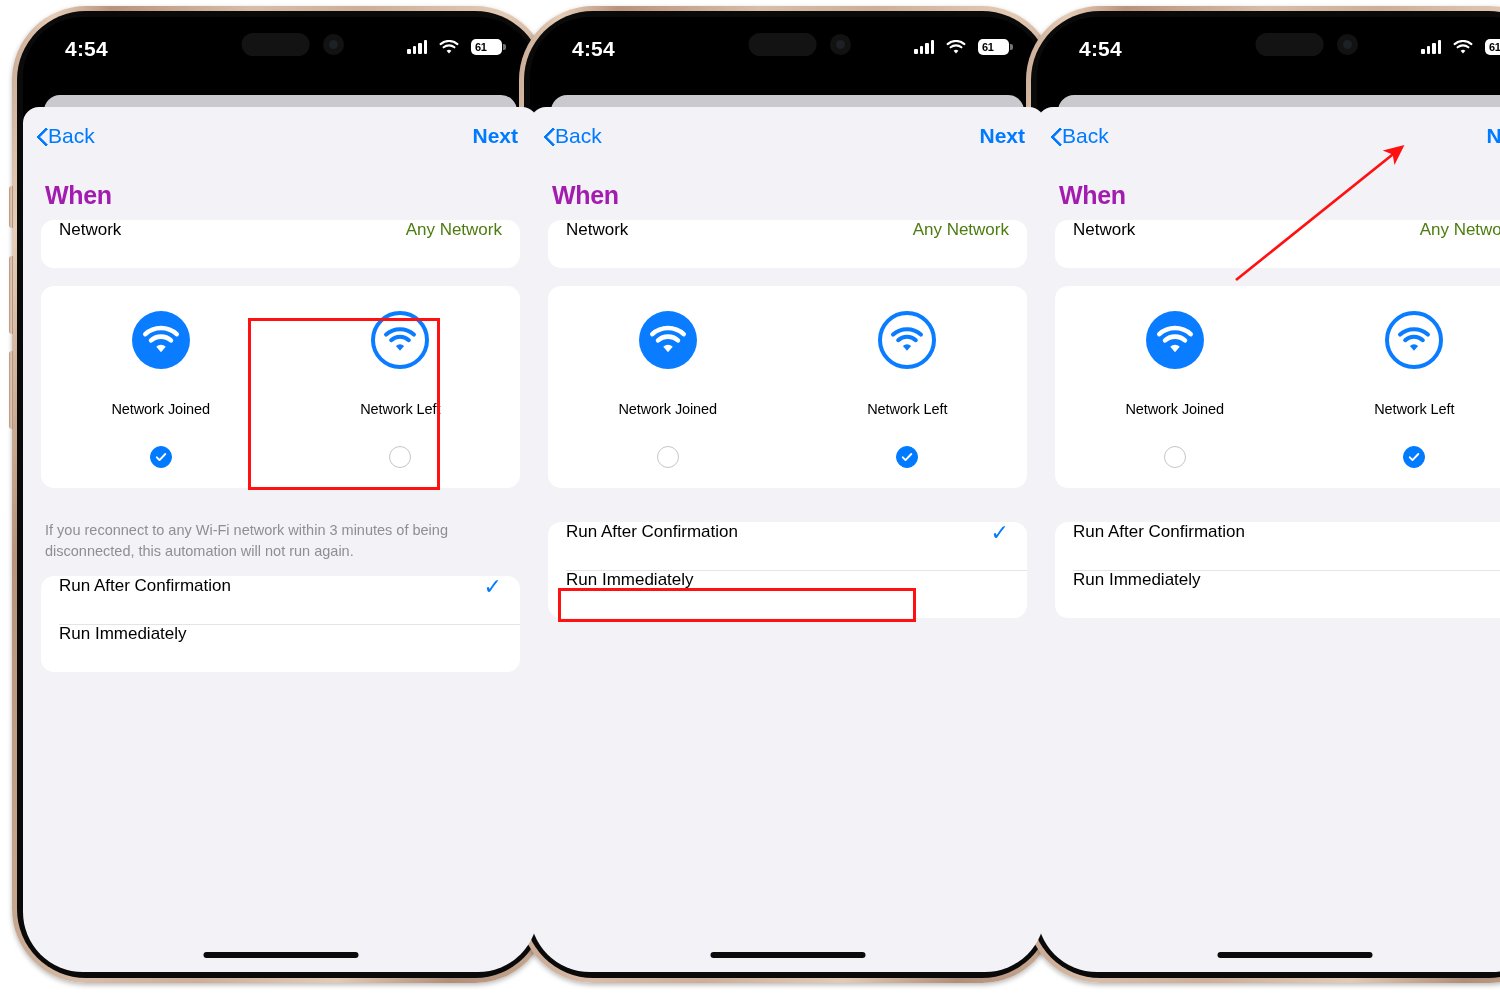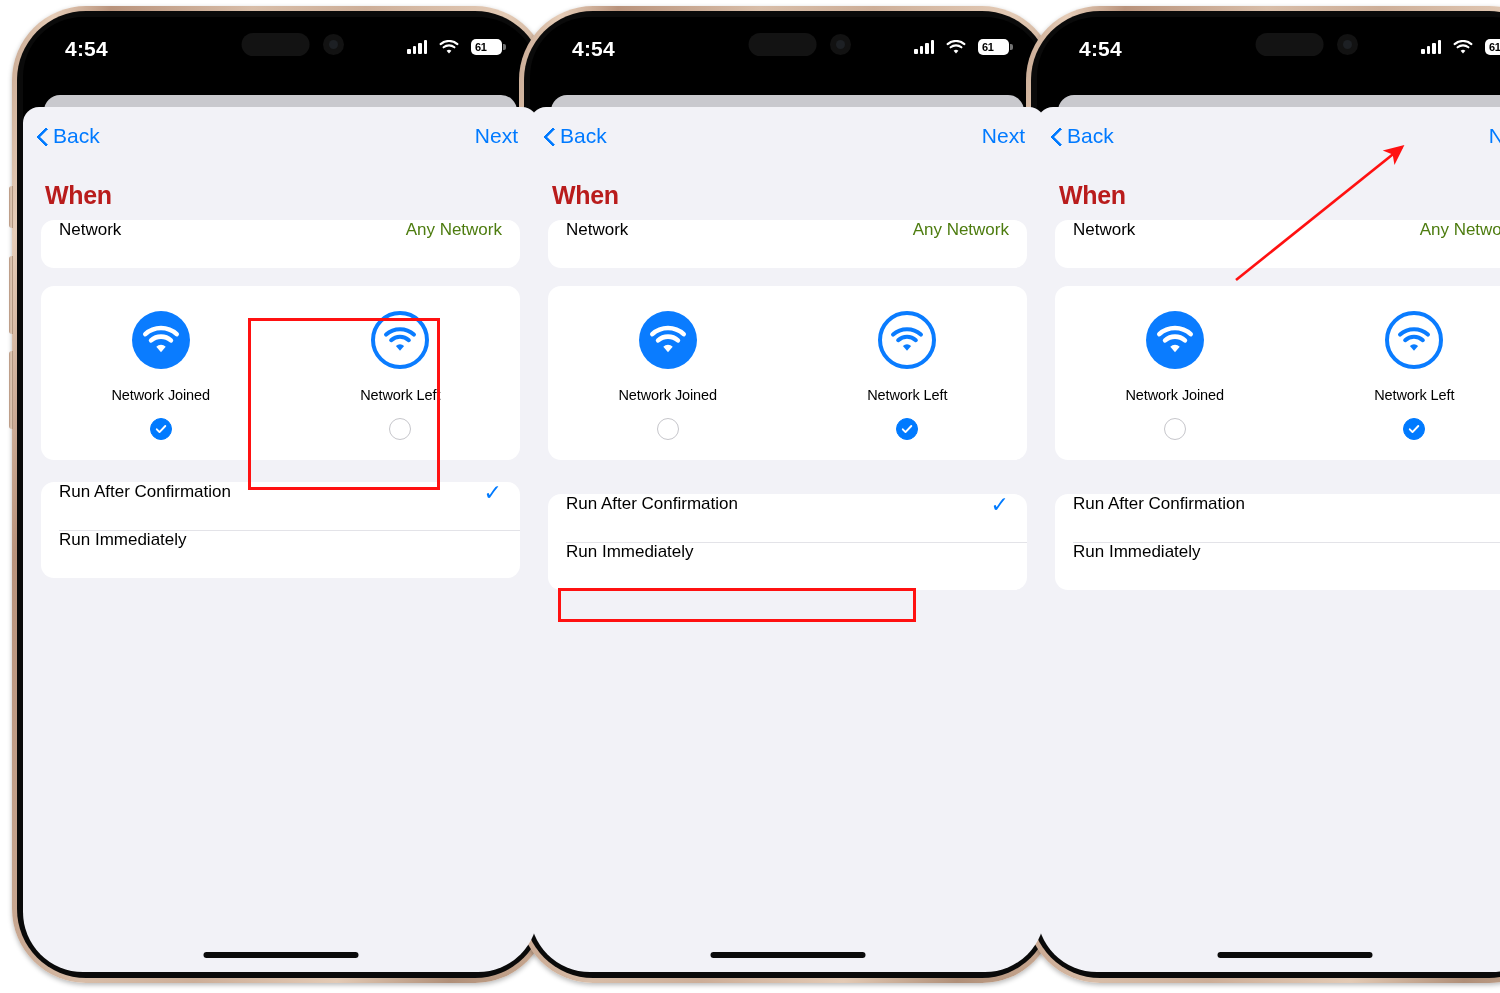--- a/index.html
+++ b/index.html
@@ -183,21 +183,21 @@
   
   .navbar {
     position: relative;
     height: 58px;
     display: flex;
     align-items: center;
     justify-content: space-between;
     padding: 0 20px 0 14px;
   }
   .nav-back {
-    display: flex; align-items: center; gap: 5px;
+    display: flex; align-items: center; 
     color: #007aff;
     font-size: 21px;
     cursor: pointer;
   }
   .chev {
     width: 11px; height: 19px;
     position: relative;
   }
   .chev::before {
     content: "";
@@ -205,30 +205,30 @@
     left: 2px; top: 3px;
     width: 11px; height: 11px;
     border-left: 3px solid #007aff;
     border-bottom: 3px solid #007aff;
     transform: rotate(45deg);
     border-radius: 1px;
   }
   .nav-next {
     color: #007aff;
     font-size: 21px;
-    font-weight: 400;
+    font-weight: 700;
     cursor: pointer;
   }
 
   
   .heading {
     padding: 16px 22px 10px 22px;
     font-size: 25px;
     font-weight: bold;
-    color: #b91c1c;
+    color: #a21caf;
     letter-spacing: -0.3px;
   }
 
   
   .group {
     margin: 0 18px;
     background: #ffffff;
     border-radius: 13px;
     overflow: hidden;
   }
@@ -290,21 +290,21 @@
     background: #ffffff;
     border-radius: 13px;
     display: flex;
     padding: 18px 0 16px 0;
   }
   .choice {
     flex: 1 1 50%;
     display: flex;
     flex-direction: column;
     align-items: center;
-    gap: 2px;
+    gap: 16px;
     cursor: pointer;
     padding: 5px 0 4px 0;
   }
   .choice-label {
     font-size: 14.5px;
     color: #000;
     margin-top: 14px;
     letter-spacing: -0.1px;
   }
   .radio {
@@ -433,20 +433,21 @@
             <span class="choice-label">Network Left</span>
             <span class="radio">
               
             </span>
           </div>
         </div>
 
         <div style="height:22px"></div>
 
 
+        <div class="footnote">If you reconnect to any Wi-Fi network within 3 minutes of being disconnected, this automation will not run again.</div>
 
         <div class="group">
           <div class="row clickable">
             <span>Run After Confirmation</span>
             <span class="check">✓</span>
           </div>
           <div class="row clickable">
             <span>Run Immediately</span>
             <span class="check hidden">✓</span>
           </div>

